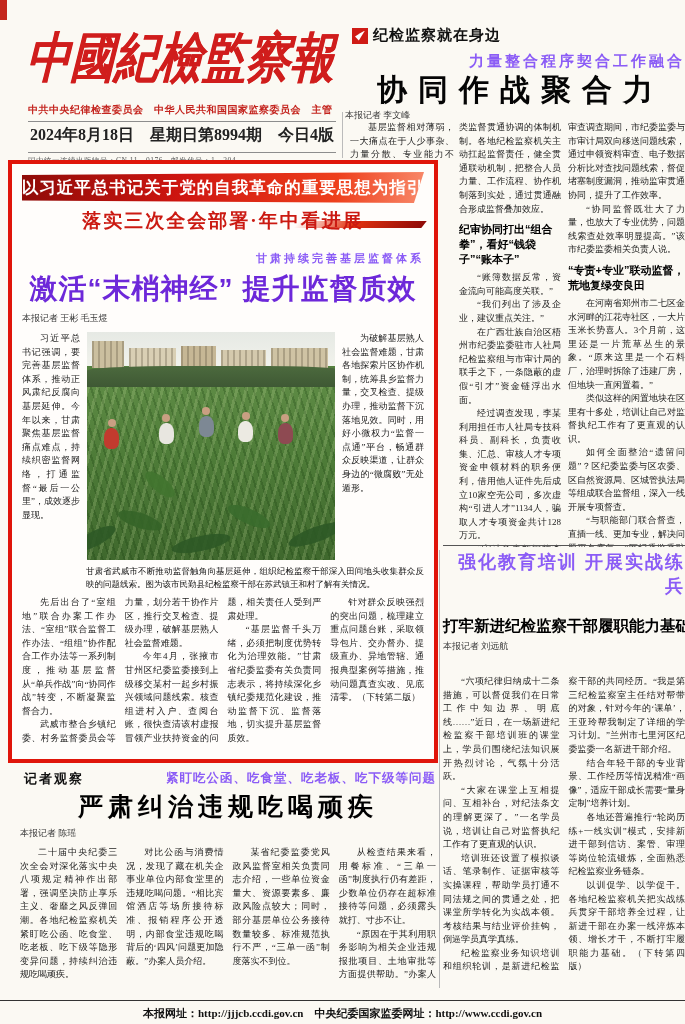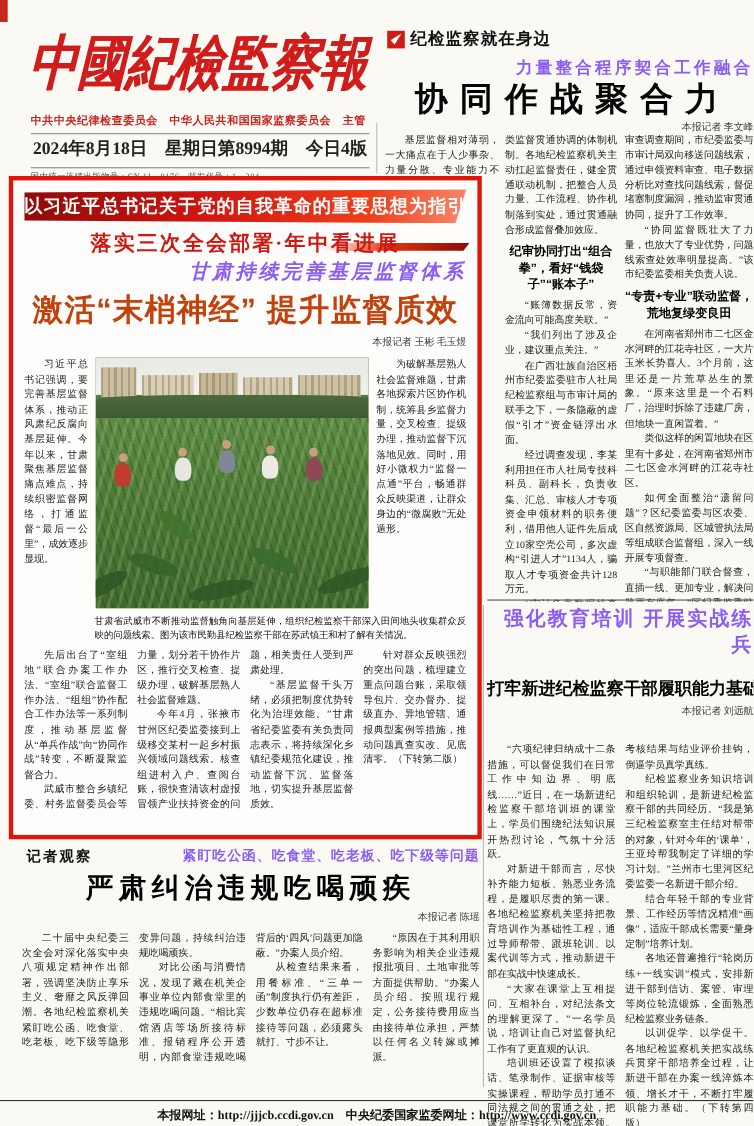--- a/index.html
+++ b/index.html
@@ -25,26 +25,26 @@
   
   #tag { left:352px; top:26px; display:flex; align-items:center; gap:5px; }
   .tag-icon { width:16px; height:16px; background:#cf1b15; position:relative; flex:none; }
   .tag-icon::after { content:""; position:absolute; left:3px; top:3px; width:10px; height:10px;
                      background:#fff; clip-path:polygon(0 60%,38% 100%,100% 0,50% 28%); }
   .tag-label { font-size:15px; font-weight:bold; letter-spacing:1px; color:#111; }
 
   
   .kicker { text-align:right; font-family:"Liberation Sans","DejaVu Sans",sans-serif;
             font-weight:600; color:#8b5cf6; }
-  .byline { text-align:right; font-size:9px; color:#3a3a3a; }
+  .byline { text-align:left; font-size:9px; color:#3a3a3a; }
   .bodycol { font-size:9px; line-height:13.6px; text-align:justify; color:#1b1b1b; overflow:hidden; }
   .bodycol .para { text-indent:2em; }
   .cont .para:first-child { text-indent:0; }
   .subhead { font-family:"Liberation Sans","DejaVu Sans",sans-serif; font-weight:bold;
-             font-size:11px; line-height:15px; text-align:center; margin:6px 0 4px; color:#000; }
+             font-size:11px; line-height:15px; text-align:left; margin:6px 0 4px; color:#000; }
   .divider { background:#b9b9b9; }
 
   
   #xt-kicker { left:345px; top:52px; width:340px; font-size:15px; letter-spacing:3px; }
   #xt-headline { left:345px; top:70px; width:340px; text-align:center;
                  font-family:"Liberation Sans","DejaVu Sans",sans-serif; font-weight:bold;
                  font-size:30px; letter-spacing:11px; text-indent:11px; color:#050505; white-space:nowrap; }
   #xt-byline { left:345px; top:109px; width:340px; }
   #xt-colA { left:350px; top:121px; width:104px; height:41px; }
   #xt-colB { left:459px; top:121px; width:102px; height:426px; }
@@ -56,24 +56,24 @@
   .banner { margin-top:2px; height:31px; display:flex; align-items:center; justify-content:center;
             color:#fff; font-family:"Liberation Sans","DejaVu Sans",sans-serif; font-weight:bold;
             font-size:16.5px; letter-spacing:1px; white-space:nowrap;
             background:linear-gradient(96deg,#8f0b08,#cf1510 40%,#ee3f1c 78%,#f8896a);
             clip-path:polygon(0 10%,100% 0,97.5% 100%,0 92%); }
   .series-row { position:relative; margin-top:5px; text-align:center; height:24px; }
   .series { position:relative; z-index:2; font-size:19px; font-weight:bold; color:#cb1a12; letter-spacing:2px; }
   .series-tail { position:absolute; right:0; top:13px; width:128px; height:7px; z-index:1;
                  background:linear-gradient(90deg,rgba(226,50,15,0),#e2320f 45%,#8f0b08);
                  transform:skewX(-38deg); }
-  .gansu-kicker { margin-top:3px; font-size:18px; letter-spacing:3px;font-style:italic; }
+  .gansu-kicker { margin-top:19px; font-size:11px; letter-spacing:3px; }
   .big-headline { margin-top:4px; text-align:center; white-space:nowrap;
                   font-family:"Liberation Sans","DejaVu Sans",sans-serif; font-weight:900;
-                  font-size:28px; letter-spacing:1px; color:#c2410c; }
+                  font-size:28px; letter-spacing:1px; color:#6d28d9; }
   .rb-byline { margin-top:4px; }
   .mid-row { display:flex; gap:7px; margin-top:7px; height:228px; }
   .side-col-l { width:58px; flex:none; }
   .side-col-r { flex:1; }
   .caption { margin-top:5px; font-size:8.5px; line-height:12.5px; text-align:justify;
              color:#111; padding-left:64px; }
   .bottom-cols { margin-top:6px; column-count:4; column-gap:9px; height:164px; }
 
   
   .photo { position:relative; width:248px; flex:none; overflow:hidden; background:#55813f; }
@@ -165,21 +165,21 @@
       </div>
   </div>
   <div class="abs bodycol" id="xt-colC">
     <div class="cont">
         <p class="para">审查调查期间，市纪委监委与市审计局双向移送问题线索，通过申领资料审查、电子数据分析比对查找问题线索，督促堵塞制度漏洞，推动监审贯通协同，提升了工作效率。</p>
         <p class="para">“协同监督既壮大了力量，也放大了专业优势，问题线索查处效率明显提高。”该市纪委监委相关负责人说。</p>
       </div>
     <h4 class="subhead">“专责+专业”联动监督，荒地复绿变良田</h4>
     <div>
         <p class="para">在河南省郑州市二七区金水河畔的江花寺社区，一大片玉米长势喜人。3个月前，这里还是一片荒草丛生的景象。“原来这里是一个石料厂，治理时拆除了违建厂房，但地块一直闲置着。”</p>
-        <p class="para">类似这样的闲置地块在区里有十多处，在河南省郑州市二七区金水河畔的江花寺社区。</p>
+        <p class="para">类似这样的闲置地块在区里有十多处，培训让自己对监督执纪工作有了更直观的认识。</p>
         <p class="para">如何全面整治“遗留问题”？区纪委监委与区农委、区自然资源局、区城管执法局等组成联合监督组，深入一线开展专项督查。</p>
         <p class="para">“与职能部门联合督查，直插一线、更加专业，解决问题更有底气。”区纪委监委驻区建设交通委纪检监察组负责人介绍。</p>
       </div>
 
   </div>
 
   <div class="abs" id="redbox">
     <div class="banner">以习近平总书记关于党的自我革命的重要思想为指引</div>
     <div class="series-row">
       <span class="series">落实三次全会部署·年中看进展</span>
@@ -247,38 +247,38 @@
   </div>
 
   <div class="abs" id="xl-rule"></div>
   <div class="abs divider" id="vrule-bottom"></div>
   <div class="abs" id="xunlian">
     <div class="kicker xl-kicker">强化教育培训 开展实战练兵</div>
     <div class="xl-headline">打牢新进纪检监察干部履职能力基础</div>
     <div class="byline xl-byline">本报记者 刘远航</div>
     <div class="bodycol xl-body">
         <p class="para">“六项纪律归纳成十二条措施，可以督促我们在日常工作中知边界、明底线……”近日，在一场新进纪检监察干部培训班的课堂上，学员们围绕纪法知识展开热烈讨论，气氛十分活跃。</p>
-        <p class="para">对新进干部而言，尽快补齐能力短板、熟悉业务流程，是履职尽责的第一课。各地纪检监察机关坚持把教育培训作为基础性工程，通过导师帮带、跟班轮训、以案代训等方式，推动新进干部在实战中快速成长。</p>
         <p class="para">“大家在课堂上互相提问、互相补台，对纪法条文的理解更深了。”一名学员说，培训让自己对监督执纪工作有了更直观的认识。</p>
         <p class="para">培训班还设置了模拟谈话、笔录制作、证据审核等实操课程，帮助学员打通不同法规之间的贯通之处，把课堂所学转化为实战本领。考核结果与结业评价挂钩，倒逼学员真学真练。</p>
         <p class="para">纪检监察业务知识培训和组织轮训，是新进纪检监察干部的共同经历。“我是第三纪检监察室主任结对帮带的对象，针对今年的‘课单’，王亚玲帮我制定了详细的学习计划。”兰州市七里河区纪委监委一名新进干部介绍。</p>
         <p class="para">结合年轻干部的专业背景、工作经历等情况精准“画像”，适应干部成长需要“量身定制”培养计划。</p>
         <p class="para">各地还普遍推行“轮岗历练+一线实训”模式，安排新进干部到信访、案管、审理等岗位轮流锻炼，全面熟悉纪检监察业务链条。</p>
         <p class="para">以训促学、以学促干。各地纪检监察机关把实战练兵贯穿干部培养全过程，让新进干部在办案一线淬炼本领、增长才干，不断打牢履职能力基础。（下转第四版）</p>
       </div>
   </div>
 
   <div class="abs" id="gc-tag">记者观察</div>
   <div class="abs" id="guancha">
     <div class="kicker gc-kicker">紧盯吃公函、吃食堂、吃老板、吃下级等问题</div>
     <div class="gc-headline">严肃纠治违规吃喝顽疾</div>
     <div class="byline gc-byline">本报记者 陈瑶</div>
     <div class="bodycol gc-body">
         <p class="para">二十届中央纪委三次全会对深化落实中央八项规定精神作出部署，强调坚决防止享乐主义、奢靡之风反弹回潮。各地纪检监察机关紧盯吃公函、吃食堂、吃老板、吃下级等隐形变异问题，持续纠治违规吃喝顽疾。</p>
         <p class="para">对比公函与消费情况，发现了藏在机关企事业单位内部食堂里的违规吃喝问题。“相比宾馆酒店等场所接待标准、报销程序公开透明，内部食堂违规吃喝背后的‘四风’问题更加隐蔽。”办案人员介绍。</p>
+        <p class="para">某省纪委监委党风政风监督室相关负责同志介绍，一些单位资金量大、资源要素多、廉政风险点较大；同时，部分基层单位公务接待数量较多、标准规范执行不严，“三单一函”制度落实不到位。</p>
         <p class="para">从检查结果来看，用餐标准、“三单一函”制度执行仍有差距，少数单位仍存在超标准接待等问题，必须露头就打、寸步不让。</p>
         <p class="para">“原因在于其利用职务影响为相关企业违规报批项目、土地审批等方面提供帮助。”办案人员介绍。按照现行规定，公务接待费用应当由接待单位承担，严禁以任何名义转嫁或摊派。</p>
       </div>
   </div>
 
   <div class="abs" id="footer-rule"></div>
   <div class="abs" id="footer-line">本报网址：http://jjjcb.ccdi.gov.cn　中央纪委国家监委网址：http://www.ccdi.gov.cn</div>
 
 </div>
 

